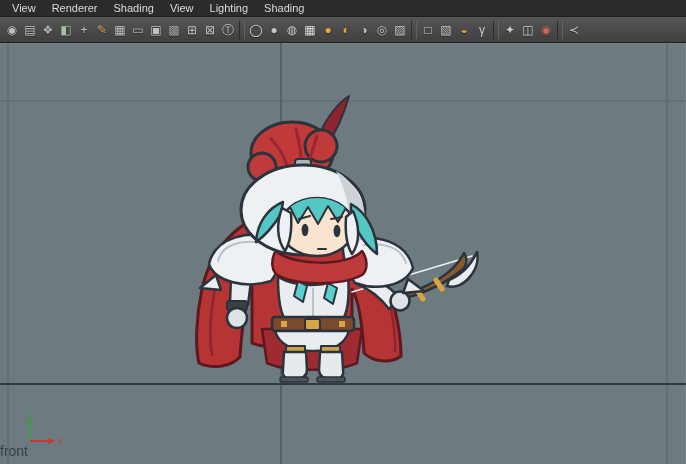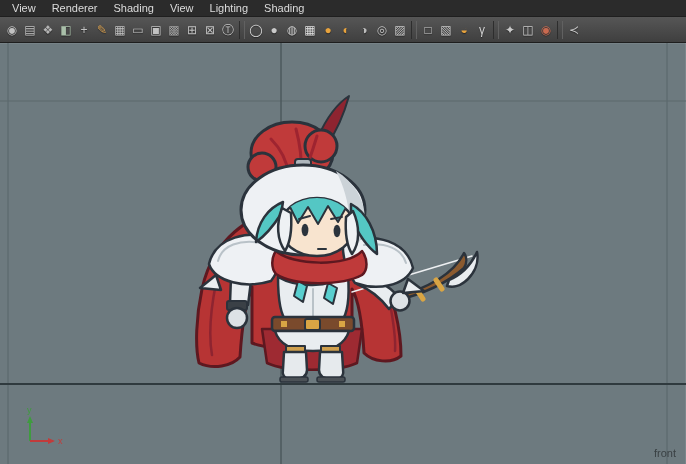--- a/index.html
+++ b/index.html
@@ -5,21 +5,21 @@
   html,body{margin:0;padding:0}
   body{width:686px;height:464px;overflow:hidden;background:#2a2a2a;font-family:"Liberation Sans",sans-serif;}
   .panel{position:relative;width:686px;height:464px}
   .menubar{height:16px;background:#2b2b2b;display:flex;align-items:center;padding-left:4px;border-bottom:1px solid #1f1f1f}
   .mitem{color:#dcdcdc;font-size:11px;padding:0 8px;line-height:16px;cursor:default;white-space:nowrap}
   .toolbar{height:25px;background:linear-gradient(#565656,#3f3f3f);border-bottom:1px solid #1e1e1e;display:flex;align-items:center;padding-left:3px}
   .ticon{width:18px;height:20px;display:inline-flex;align-items:center;justify-content:center;font-size:12px;line-height:20px;text-shadow:0 1px 1px rgba(0,0,0,.45);cursor:default;user-select:none}
   .tsep{width:4px;height:18px;border-left:1px solid #2d2d2d;border-right:1px solid #616161;margin:0 2px}
   .viewport{position:absolute;top:43px;left:0;width:686px;height:421px;background:#6d7a7f;box-shadow:inset 0 1px 0 rgba(255,255,255,.07), inset -1px 0 0 rgba(255,255,255,.10)}
   .viewport svg{display:block}
-  .cam-label{position:absolute;bottom:5px;left:0;right:10px;text-align:right;font-size:11px;color:#3a4144;pointer-events:none}
+  .cam-label{position:absolute;bottom:5px;left:0;right:10px;text-align:left;font-size:14px;color:#3a4144;pointer-events:none}
 </style>
 </head>
 <body>
 
 <div class="panel">
 
   <div class="menubar">
     <span class="mitem">View</span>
     <span class="mitem">Renderer</span>
     <span class="mitem">Shading</span>

